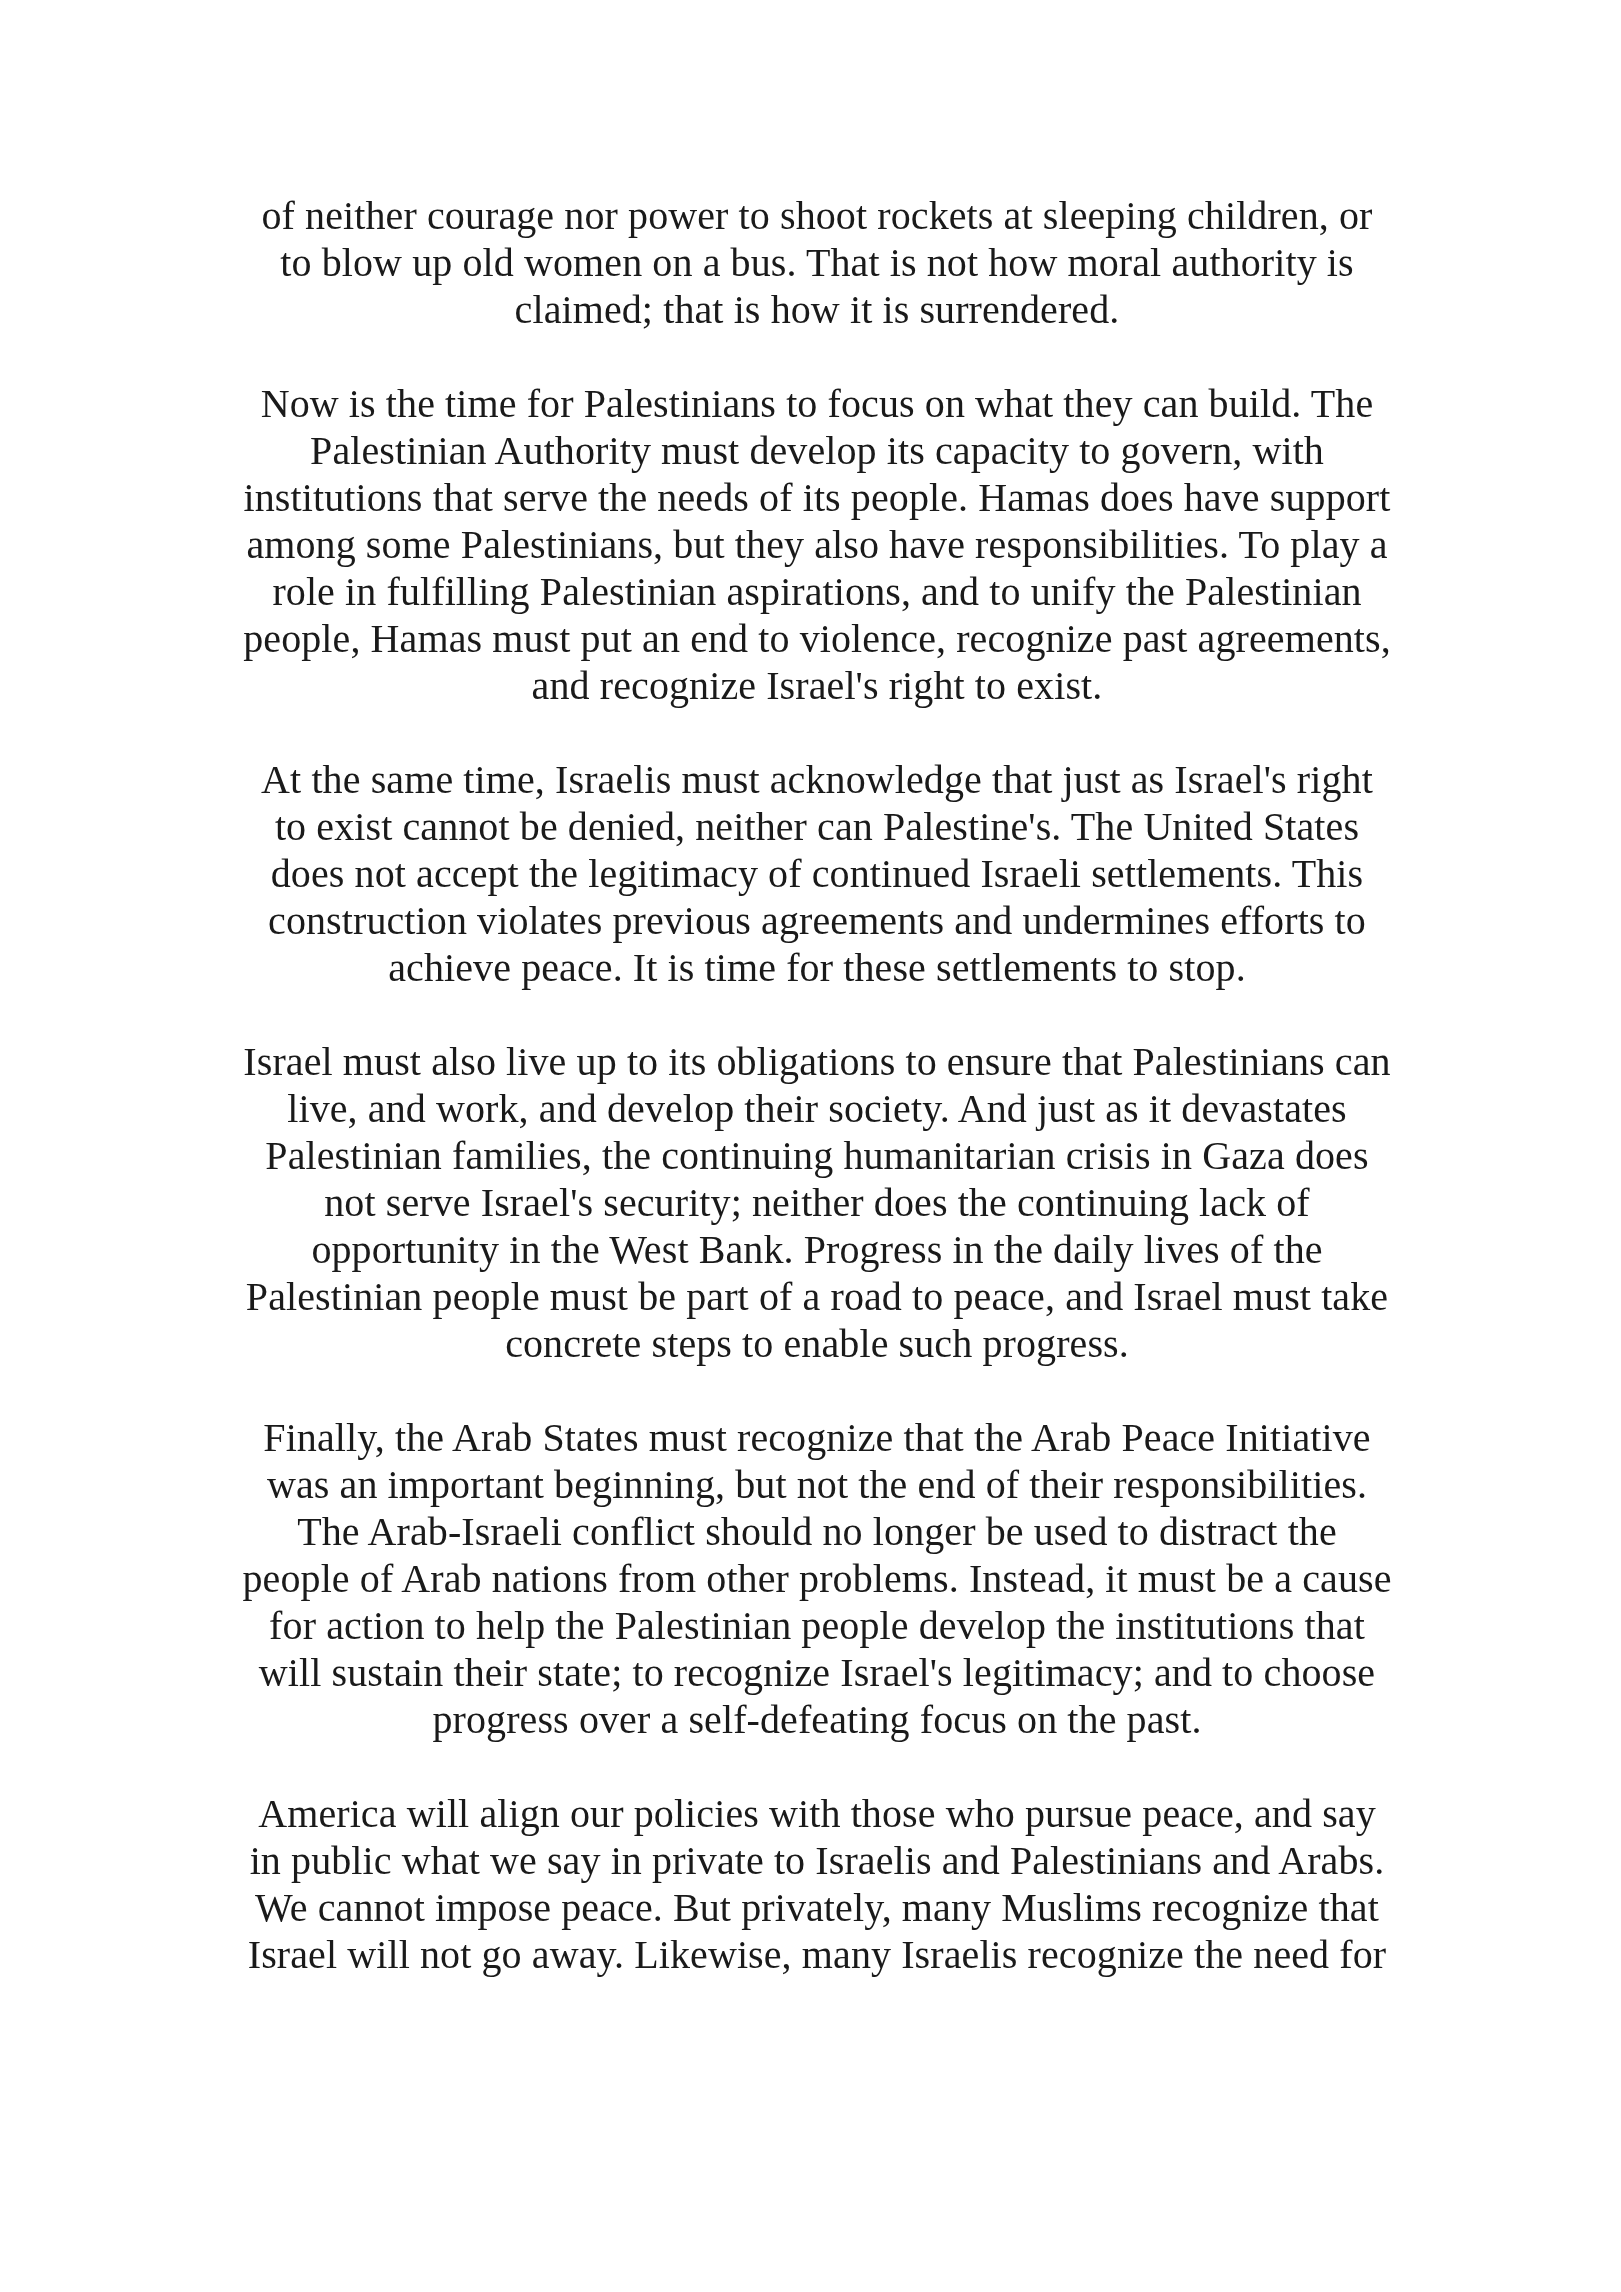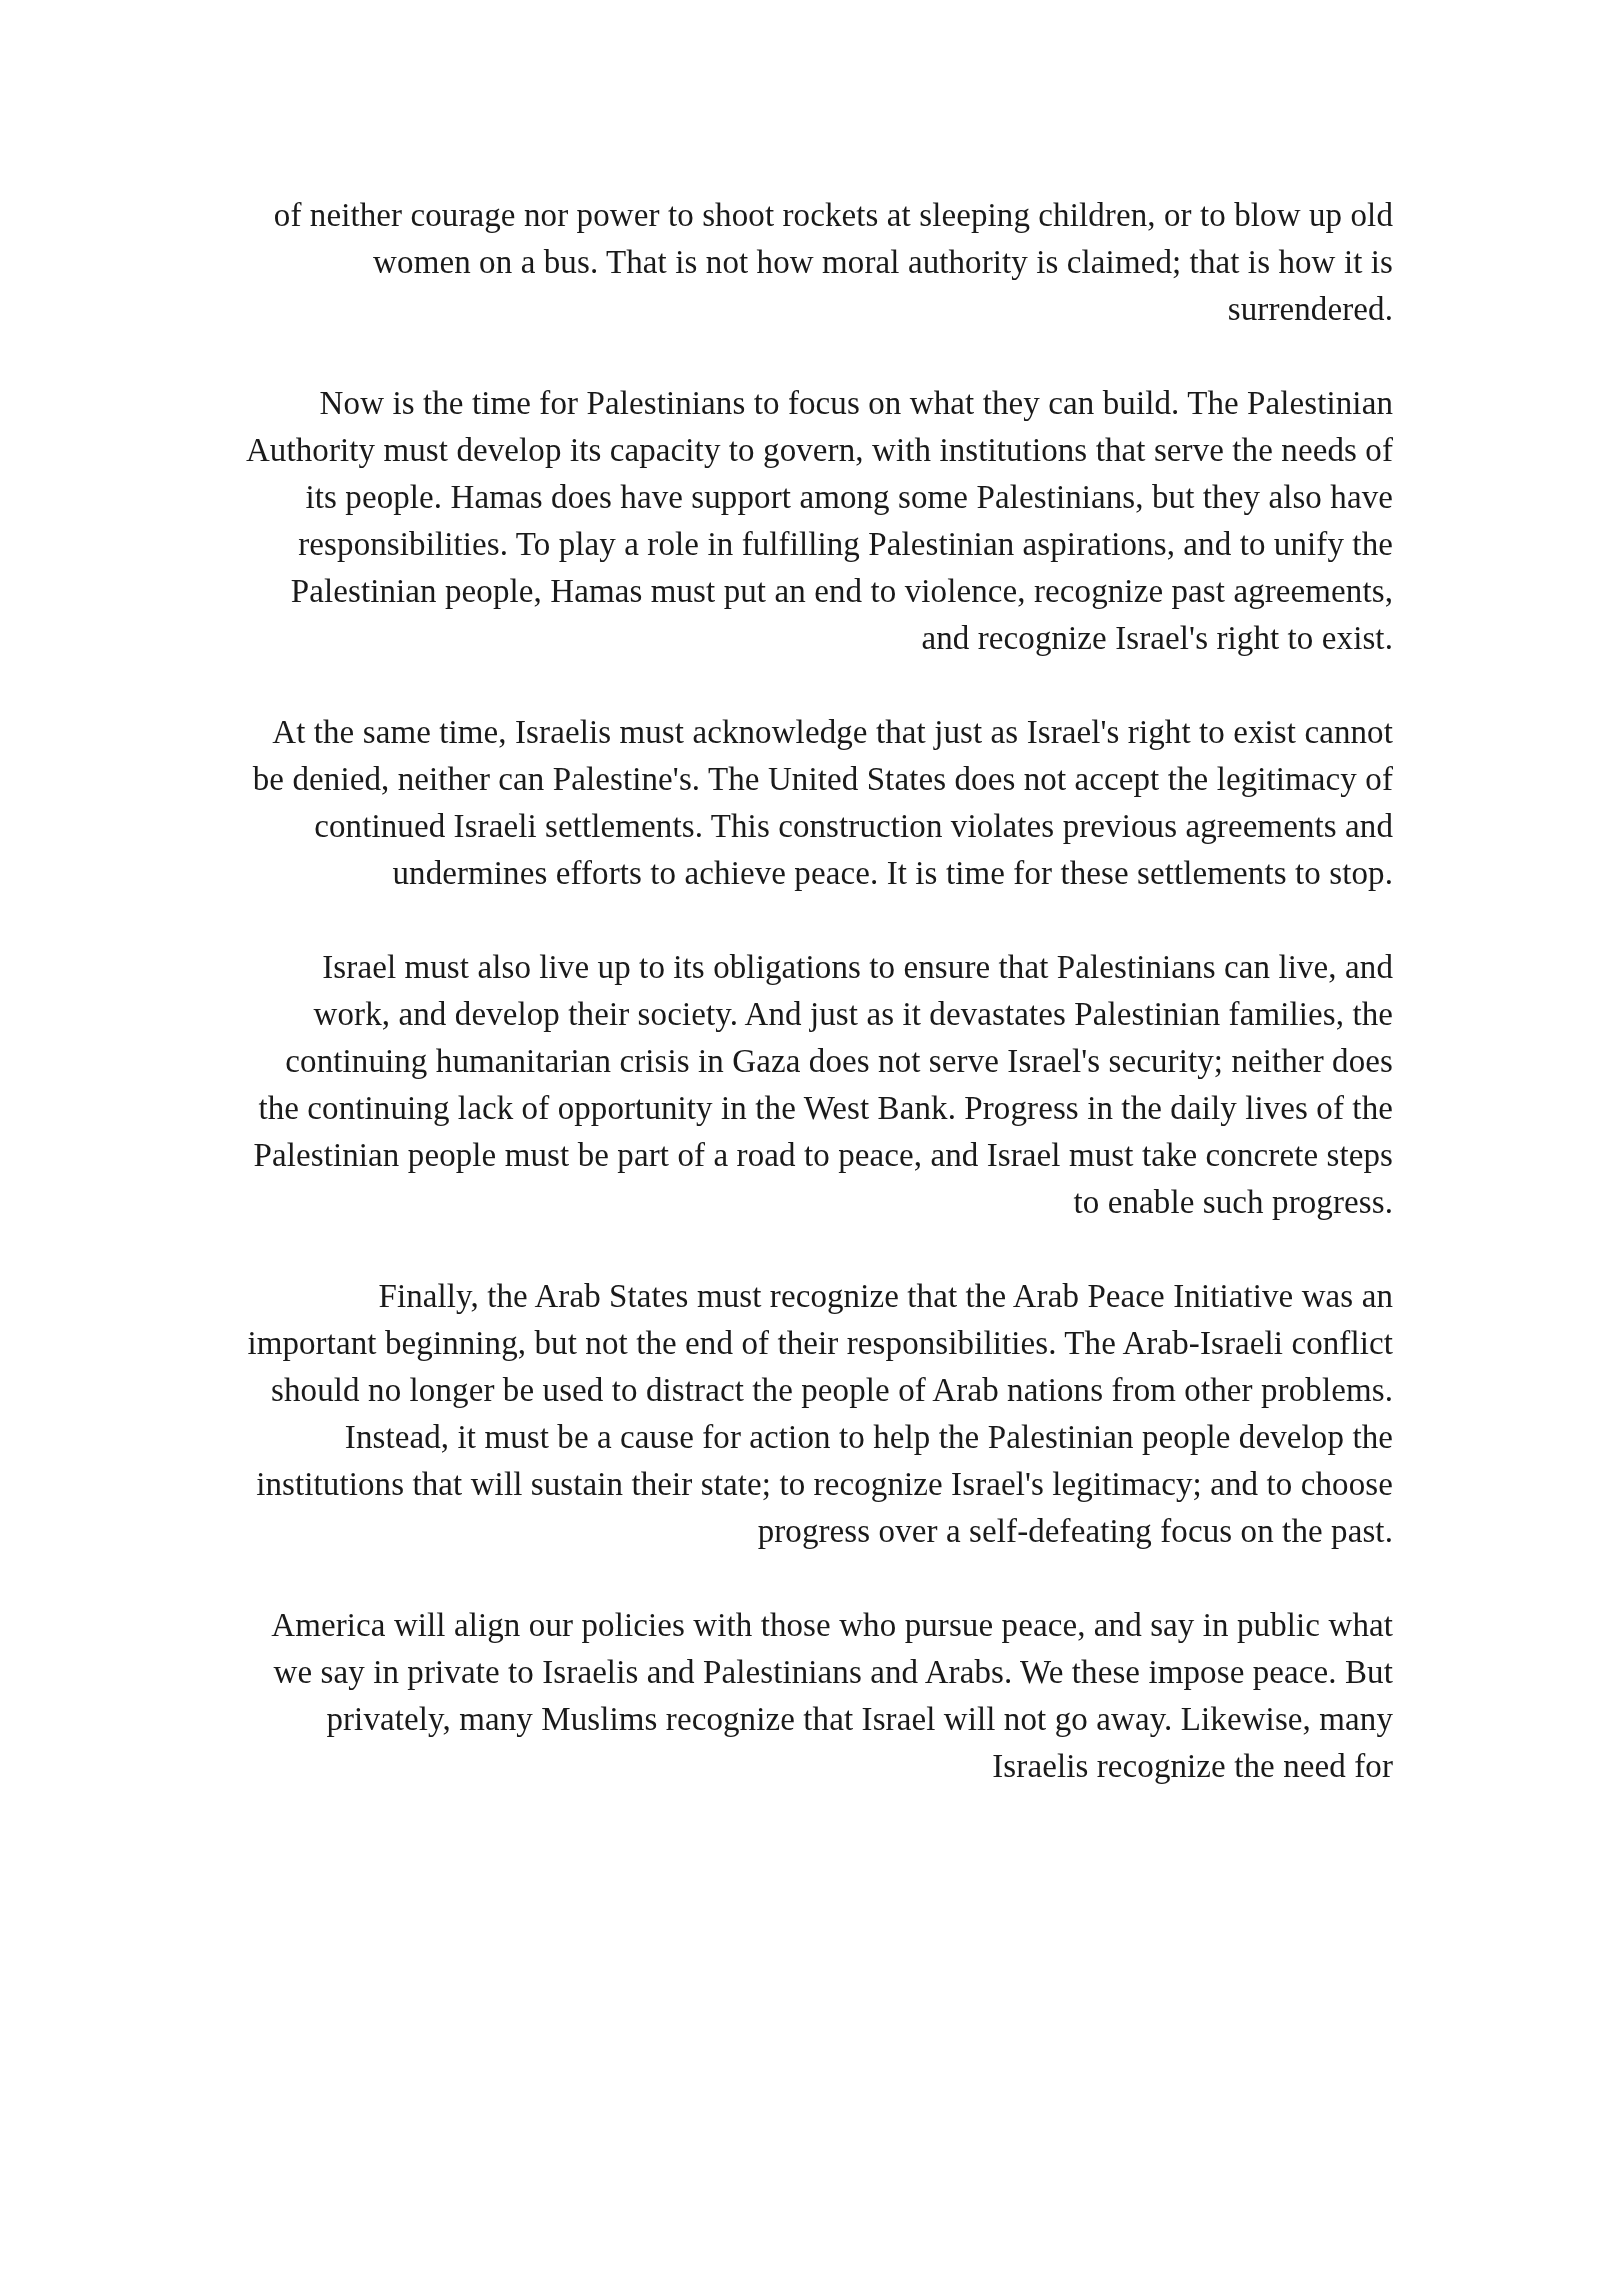--- a/index.html
+++ b/index.html
@@ -17,33 +17,33 @@
   }
   .text-column {
     position: absolute;
     left: 241px;
     top: 192px;
     width: 1152px;
     color: #1a1a1a;
   }
   .text-column p {
     margin: 0 0 47px 0;
-    font-size: 33px;
+    font-size: 40px;
     line-height: 47px;
     font-weight: 400;
-    text-align: right;
+    text-align: center;
     letter-spacing: 0.1px;
   }
 </style>
 </head>
 <body>
 
 <div class="page">
   <div class="text-column">
     <p>of neither courage nor power to shoot rockets at sleeping children, or to blow up old women on a bus. That is not how moral authority is claimed; that is how it is surrendered.</p>
     <p>Now is the time for Palestinians to focus on what they can build. The Palestinian Authority must develop its capacity to govern, with institutions that serve the needs of its people. Hamas does have support among some Palestinians, but they also have responsibilities. To play a role in fulfilling Palestinian aspirations, and to unify the Palestinian people, Hamas must put an end to violence, recognize past agreements, and recognize Israel's right to exist.</p>
     <p>At the same time, Israelis must acknowledge that just as Israel's right to exist cannot be denied, neither can Palestine's. The United States does not accept the legitimacy of continued Israeli settlements. This construction violates previous agreements and undermines efforts to achieve peace. It is time for these settlements to stop.</p>
     <p>Israel must also live up to its obligations to ensure that Palestinians can live, and work, and develop their society. And just as it devastates Palestinian families, the continuing humanitarian crisis in Gaza does not serve Israel's security; neither does the continuing lack of opportunity in the West Bank. Progress in the daily lives of the Palestinian people must be part of a road to peace, and Israel must take concrete steps to enable such progress.</p>
     <p>Finally, the Arab States must recognize that the Arab Peace Initiative was an important beginning, but not the end of their responsibilities. The Arab-Israeli conflict should no longer be used to distract the people of Arab nations from other problems. Instead, it must be a cause for action to help the Palestinian people develop the institutions that will sustain their state; to recognize Israel's legitimacy; and to choose progress over a self-defeating focus on the past.</p>
-    <p>America will align our policies with those who pursue peace, and say in public what we say in private to Israelis and Palestinians and Arabs. We these impose peace. But privately, many Muslims recognize that Israel will not go away. Likewise, many Israelis recognize the need for</p>
+    <p>America will align our policies with those who pursue peace, and say in public what we say in private to Israelis and Palestinians and Arabs. We cannot impose peace. But privately, many Muslims recognize that Israel will not go away. Likewise, many Israelis recognize the need for</p>
   </div>
 </div>
 
 
 </body></html>

